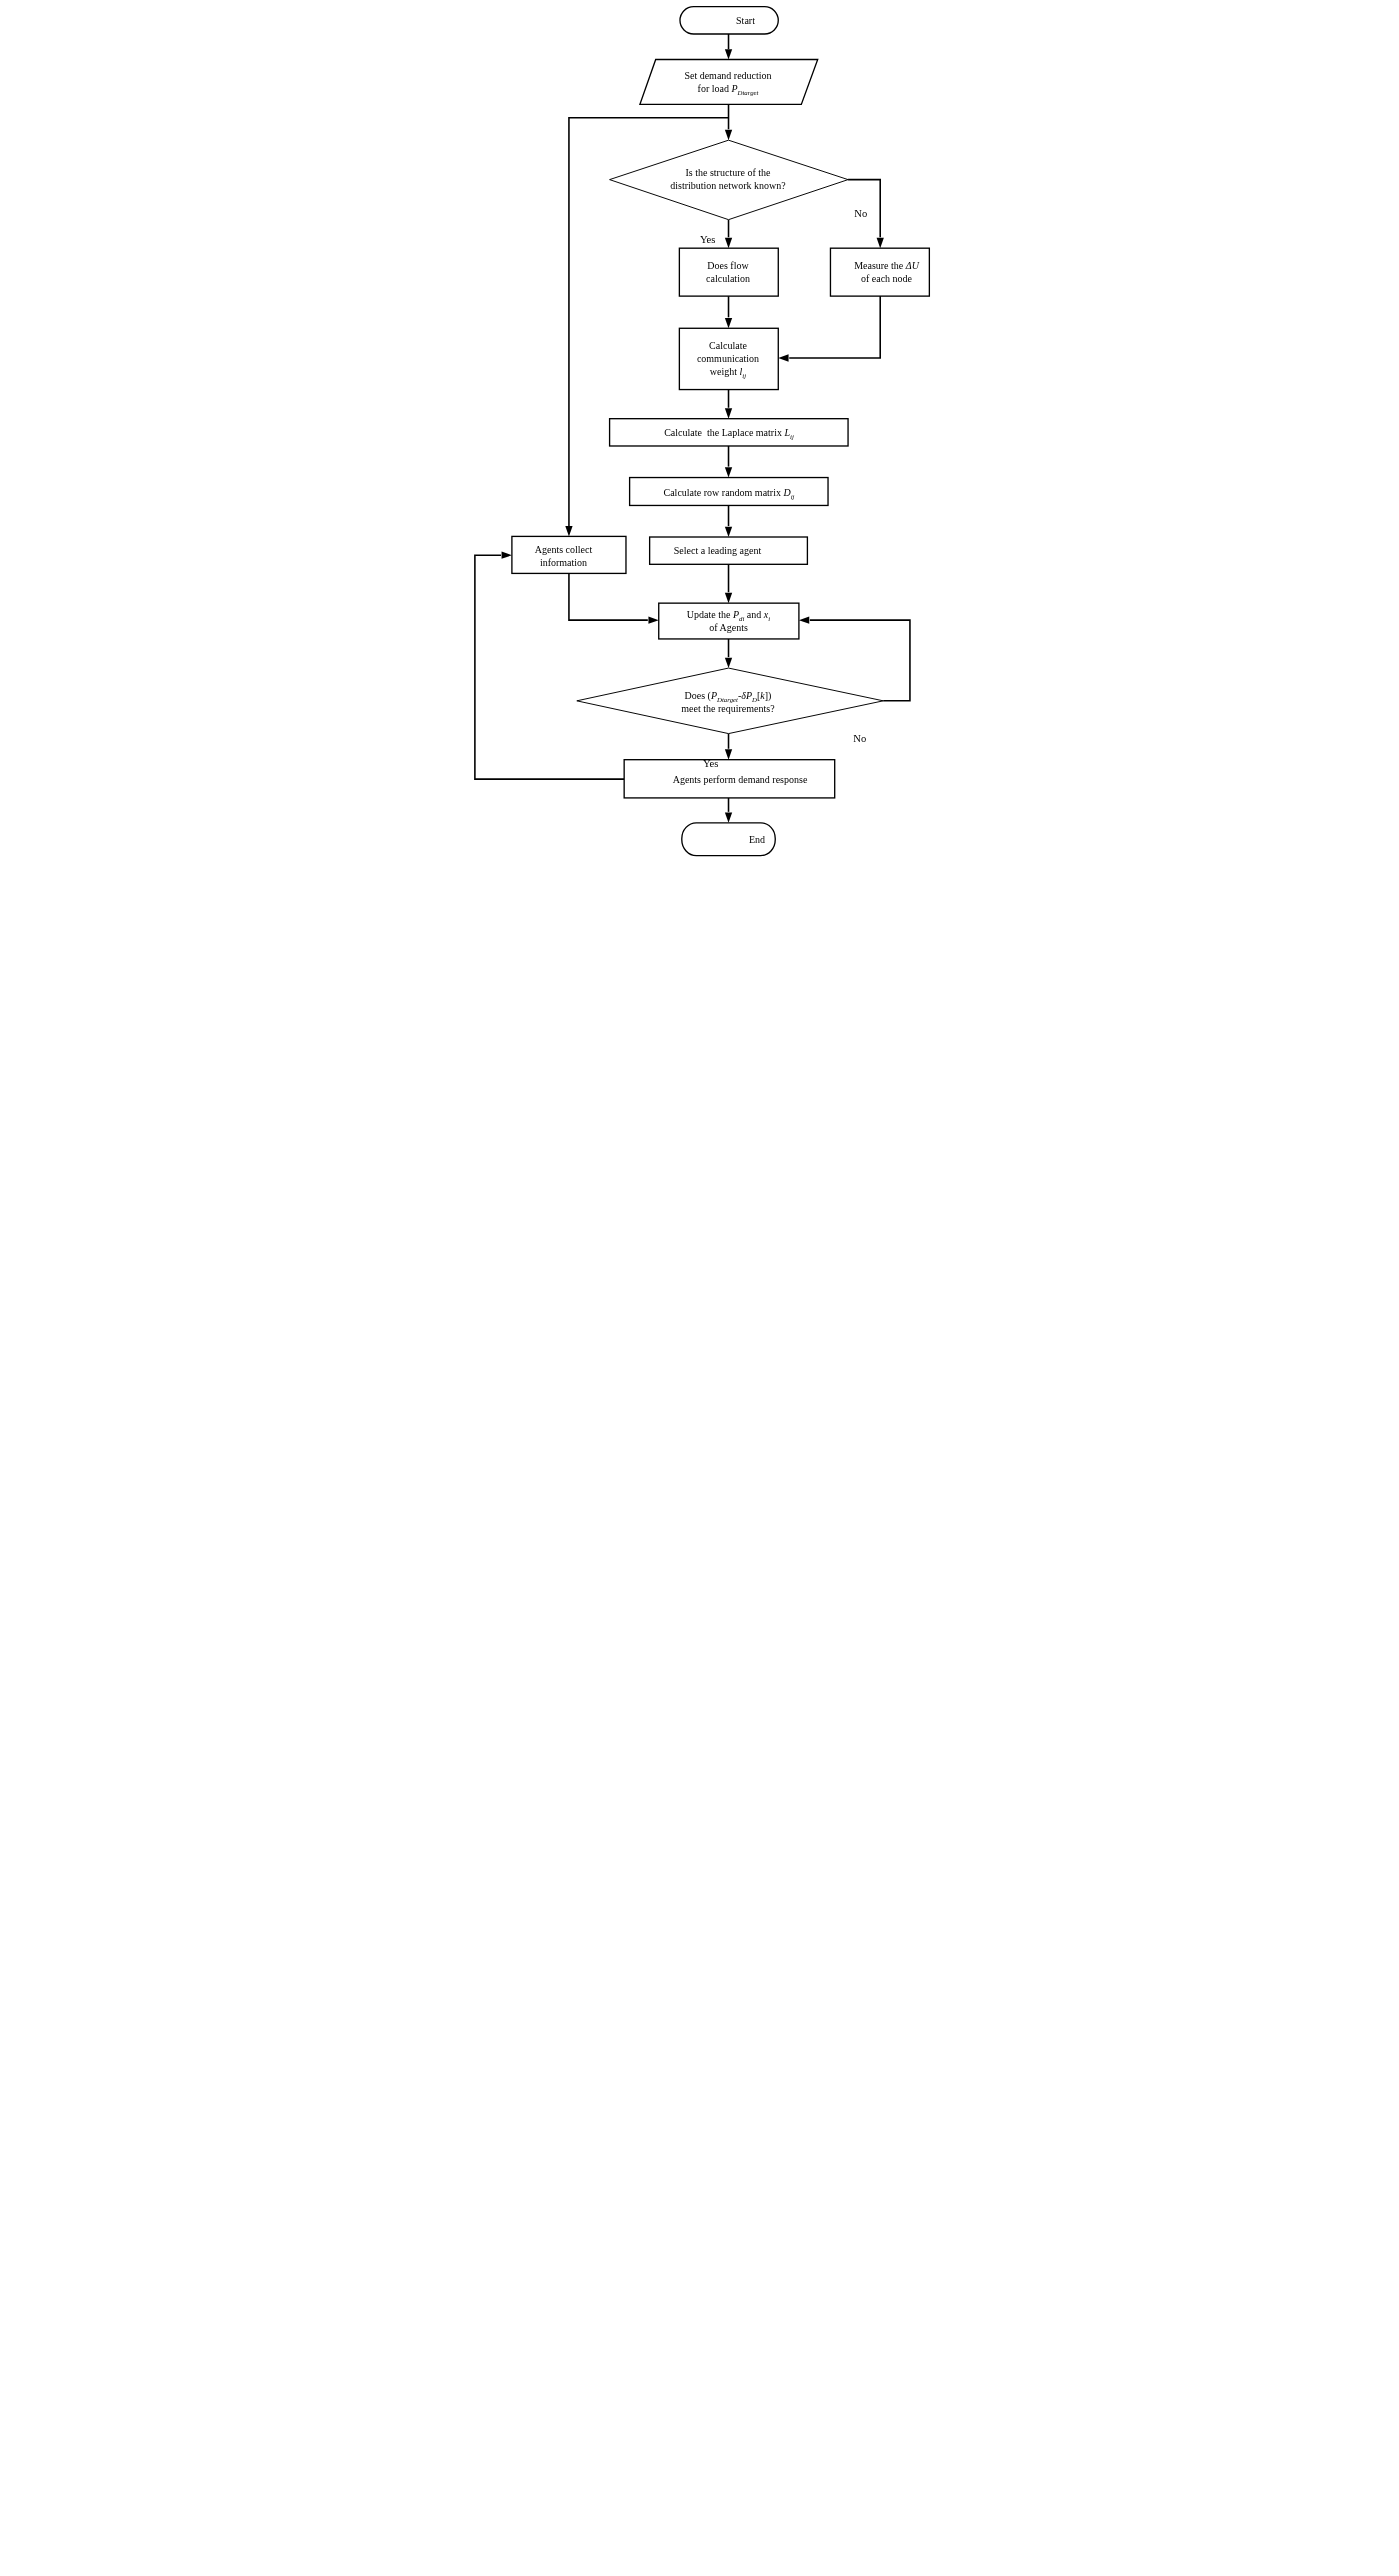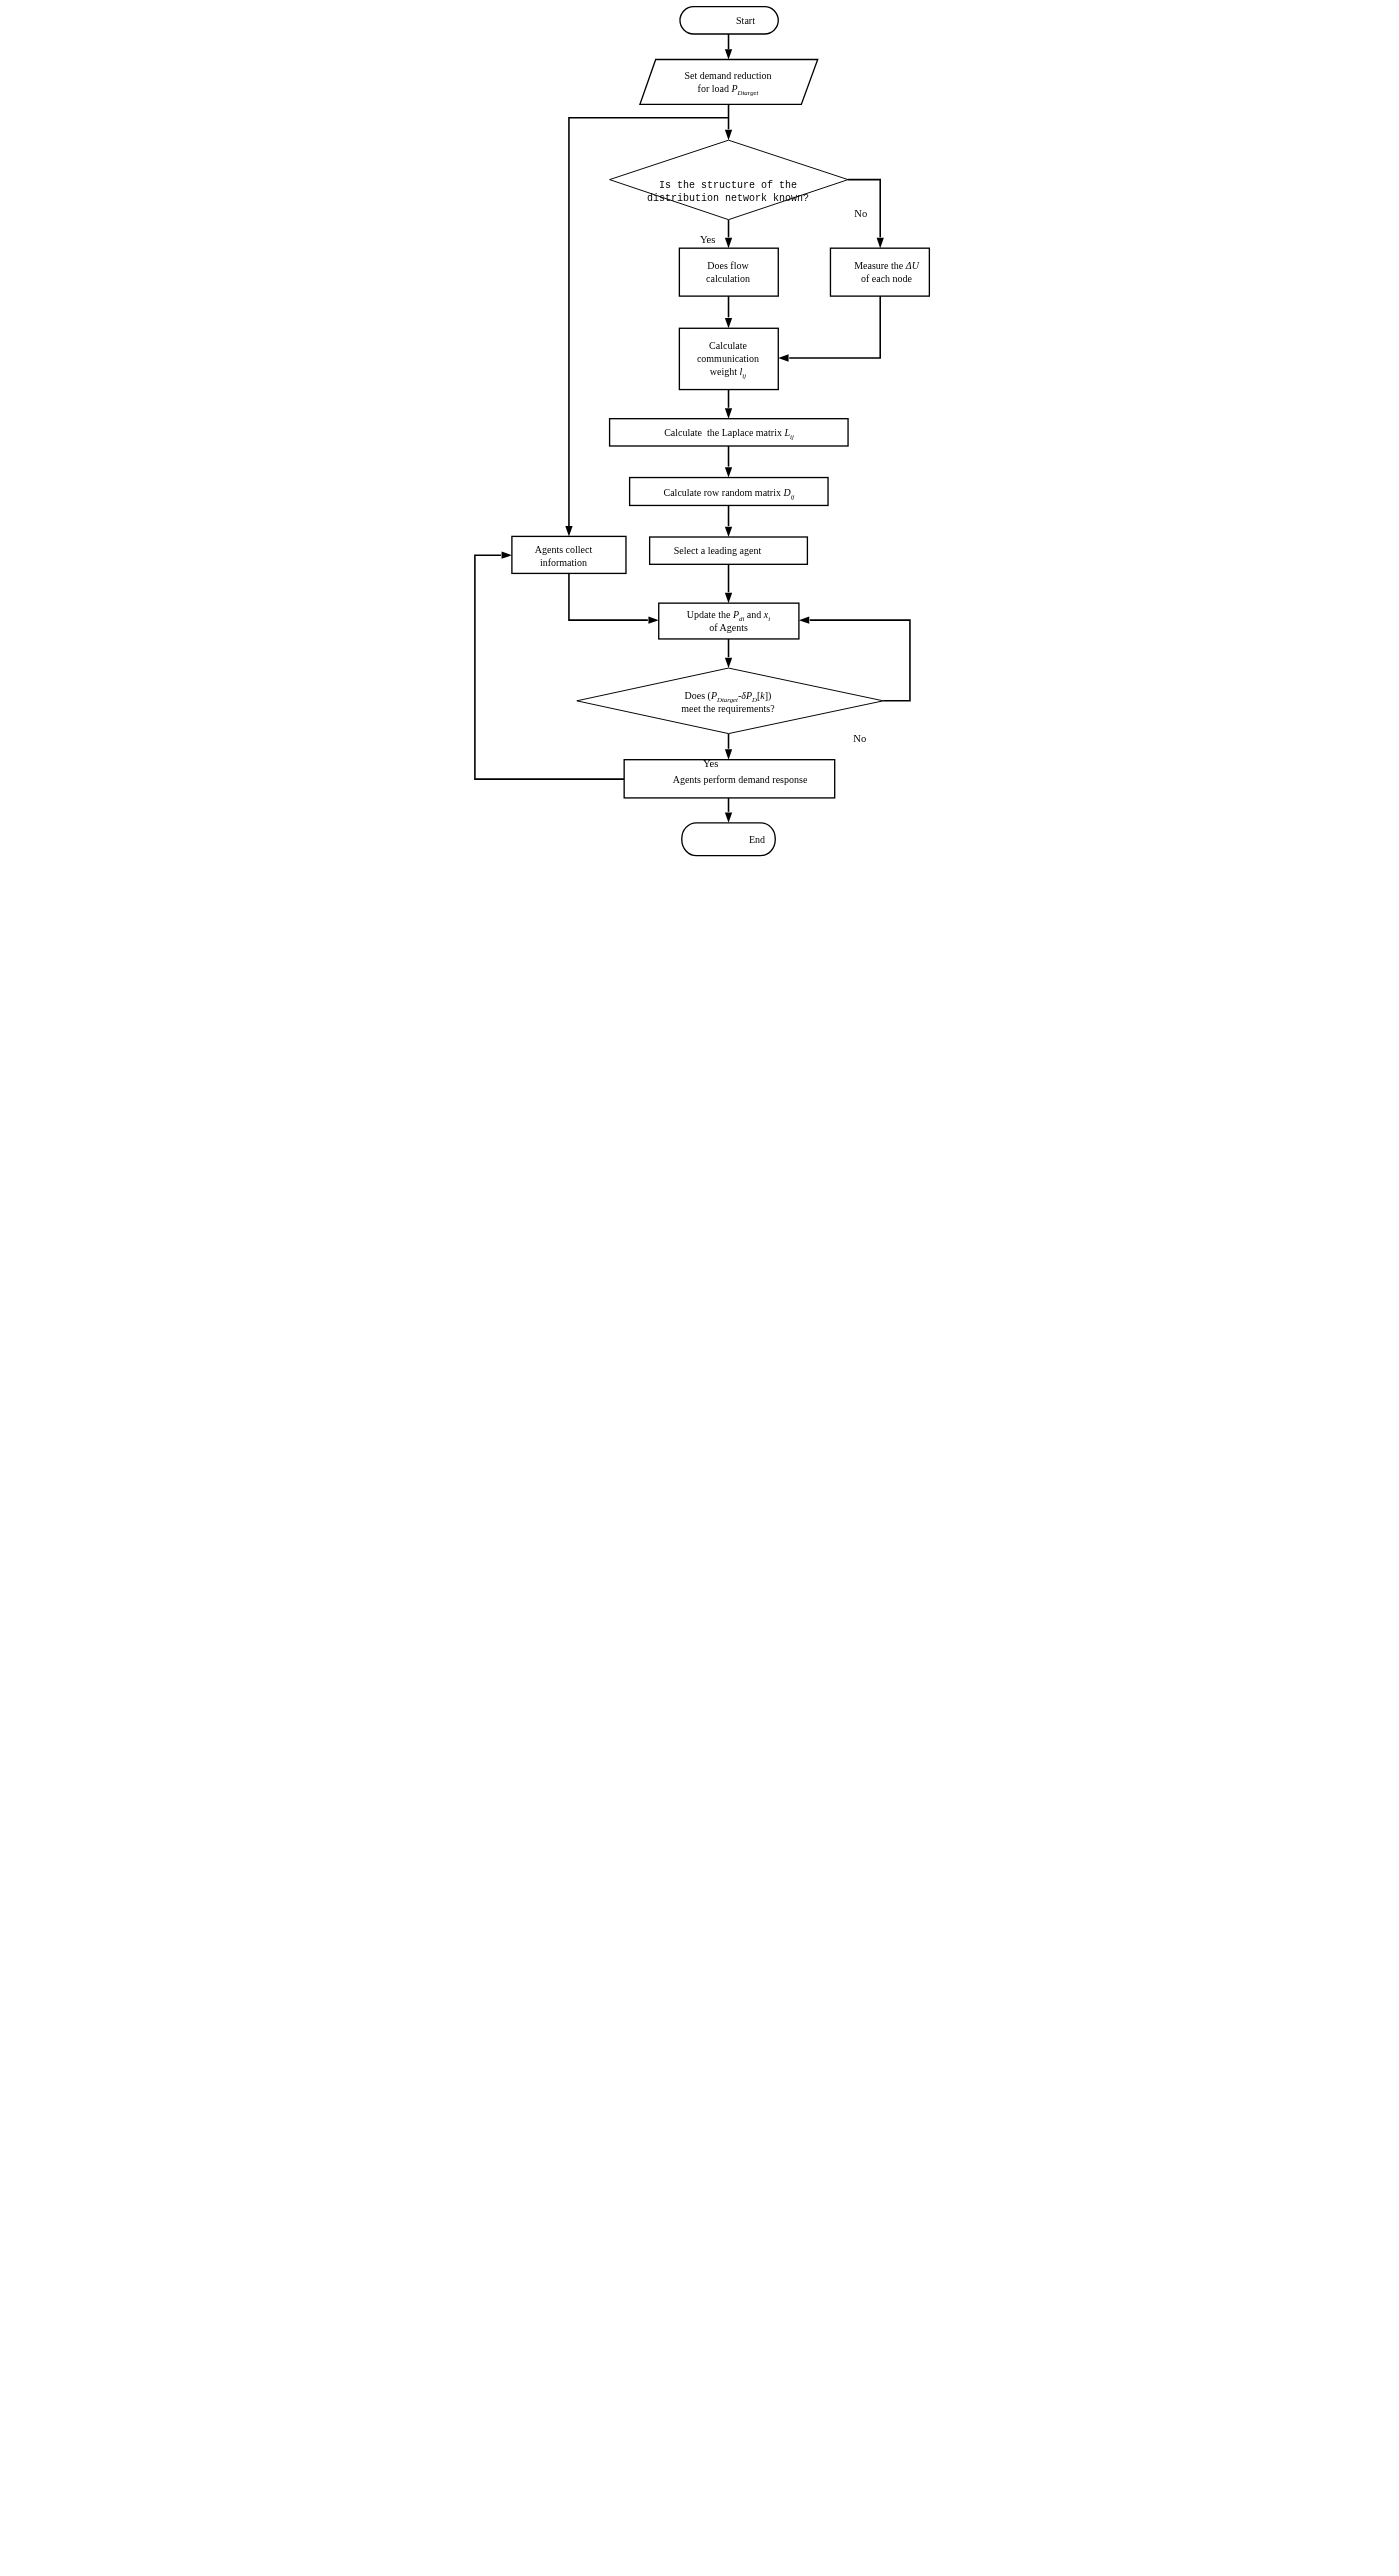--- a/index.html
+++ b/index.html
@@ -136,21 +136,21 @@
 
   <div class="lbl" style="left:213px;top:6.7px;width:90px;height:27px;margin-left:21px;">
     <div><span>Start</span></div>
   </div>
 
   <div class="lbl" style="left:179px;top:61px;width:165px;height:42px;">
     <div><span>Set demand reduction</span></div>
     <div><span>for load </span><i>P</i><sub>Dtarget</sub></div>
   </div>
 
-  <div class="lbl" style="left:152px;top:171px;width:219px;height:42px;font-family:Liberation Mono, monospace;">
+  <div class="lbl" style="left:152px;top:158px;width:219px;height:42px;">
     <div><span>Is the structure of the</span></div>
     <div><span>distribution network known?</span></div>
   </div>
 
   <div class="tag" style="left:373px;top:197px;width:32px;">
     <span>No</span>
   </div>
   <div class="tag" style="left:220px;top:223px;width:32px;">
     <span>Yes</span>
   </div>

